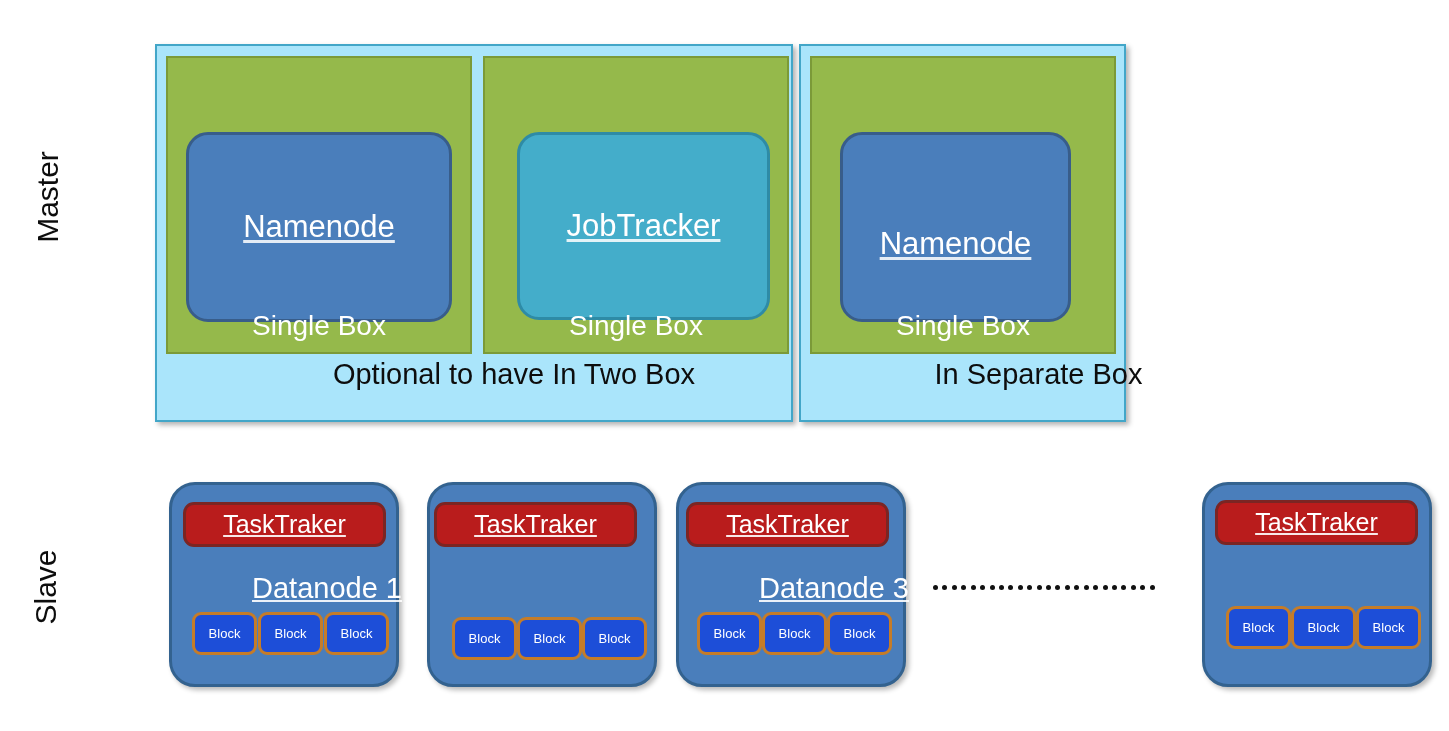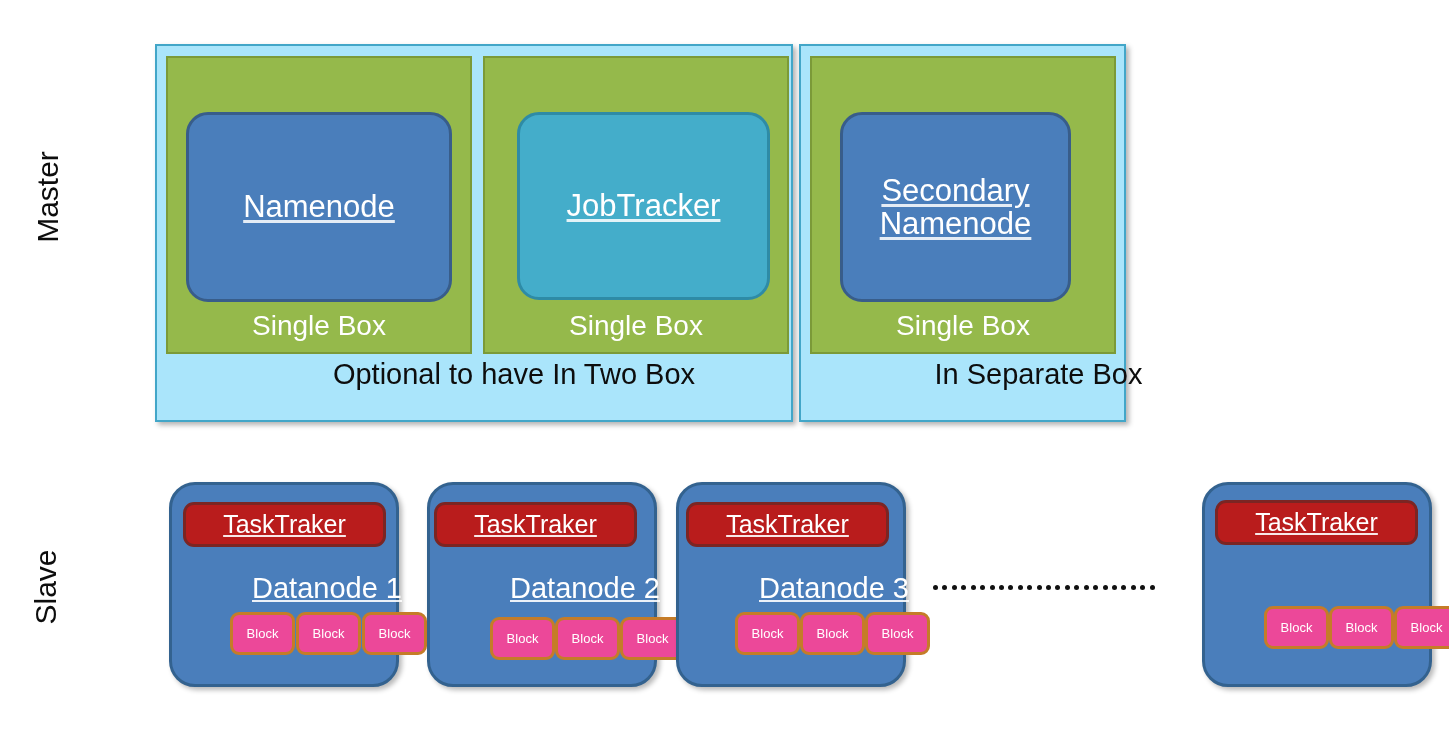--- a/index.html
+++ b/index.html
@@ -45,20 +45,21 @@
     box-sizing: border-box;
   }
   .node-box {
     position: absolute;
     box-sizing: border-box;
     border-radius: 22px;
     display: flex;
     align-items: center;
     justify-content: center;
     text-align: center;
+    margin-top: 20px;
   }
   .node-blue {
     background: #4a7ebb;
     border: 3px solid #385d8a;
   }
   .node-teal {
     background: #44adca;
     border: 3px solid #2e8ba6;
   }
   .node-label {
@@ -123,28 +124,27 @@
     font-family: "Liberation Sans", sans-serif;
     text-align: center;
     white-space: nowrap;
     text-decoration: underline;
     text-decoration-color: rgba(255,255,255,0.9);
     text-underline-offset: 2px;
     padding-left: 43px;
   }
   .blk {
     position: absolute;
-    background: #ec4899;
+    background: #1d4ed8;
     border: 3px solid #c57c28;
     box-sizing: border-box;
     border-radius: 9px;
     display: flex;
     align-items: center;
     justify-content: center;
-    margin-left: 38px;
   }
   .blk span {
     color: #ffffff;
     font-size: 13px;
     font-family: "Liberation Sans", sans-serif;
   }
 
   
   .dots {
     position: absolute;
@@ -186,21 +186,21 @@
   <div class="single-box-label" style="left:483px; top:310px; width:306px;">Single Box</div>
 
   <div class="caption-label" style="left:155px; top:358px; width:638px;">Optional to have In Two Box</div>
 
   <div class="outer-box" style="left:799px; top:44px; width:327px; height:378px;">
   </div>
   <div class="green-box" style="left:810px; top:56px; width:306px; height:298px;">
   </div>
   <div class="node-box node-blue" style="left:840px; top:112px; width:231px; height:190px;">
     <span class="node-label">
-      <span>Secondary</span><br>
+      <br>
       <span>Namenode</span>
     </span>
   </div>
   <div class="single-box-label" style="left:810px; top:310px; width:306px;">Single Box</div>
   <div class="caption-label" style="left:835px; top:358px; width:327px;text-align:center;">In Separate Box</div>
 
   <div class="datanode" style="left:169px; top:482px; width:230px; height:205px;">
   </div>
   <div class="tasktracker" style="left:183px; top:502px; width:203px; height:45px;">
     <span>TaskTraker</span>
@@ -214,21 +214,20 @@
   </div>
   <div class="blk" style="left:324px; top:612px; width:65px; height:43px;">
     <span>Block</span>
   </div>
 
   <div class="datanode" style="left:427px; top:482px; width:230px; height:205px;">
   </div>
   <div class="tasktracker" style="left:434px; top:502px; width:203px; height:45px;">
     <span>TaskTraker</span>
   </div>
-  <div class="datanode-name" style="left:427px; top:572px; width:230px;">Datanode 2</div>
   <div class="blk" style="left:452px; top:617px; width:65px; height:43px;">
     <span>Block</span>
   </div>
   <div class="blk" style="left:517px; top:617px; width:65px; height:43px;">
     <span>Block</span>
   </div>
   <div class="blk" style="left:582px; top:617px; width:65px; height:43px;">
     <span>Block</span>
   </div>
 

